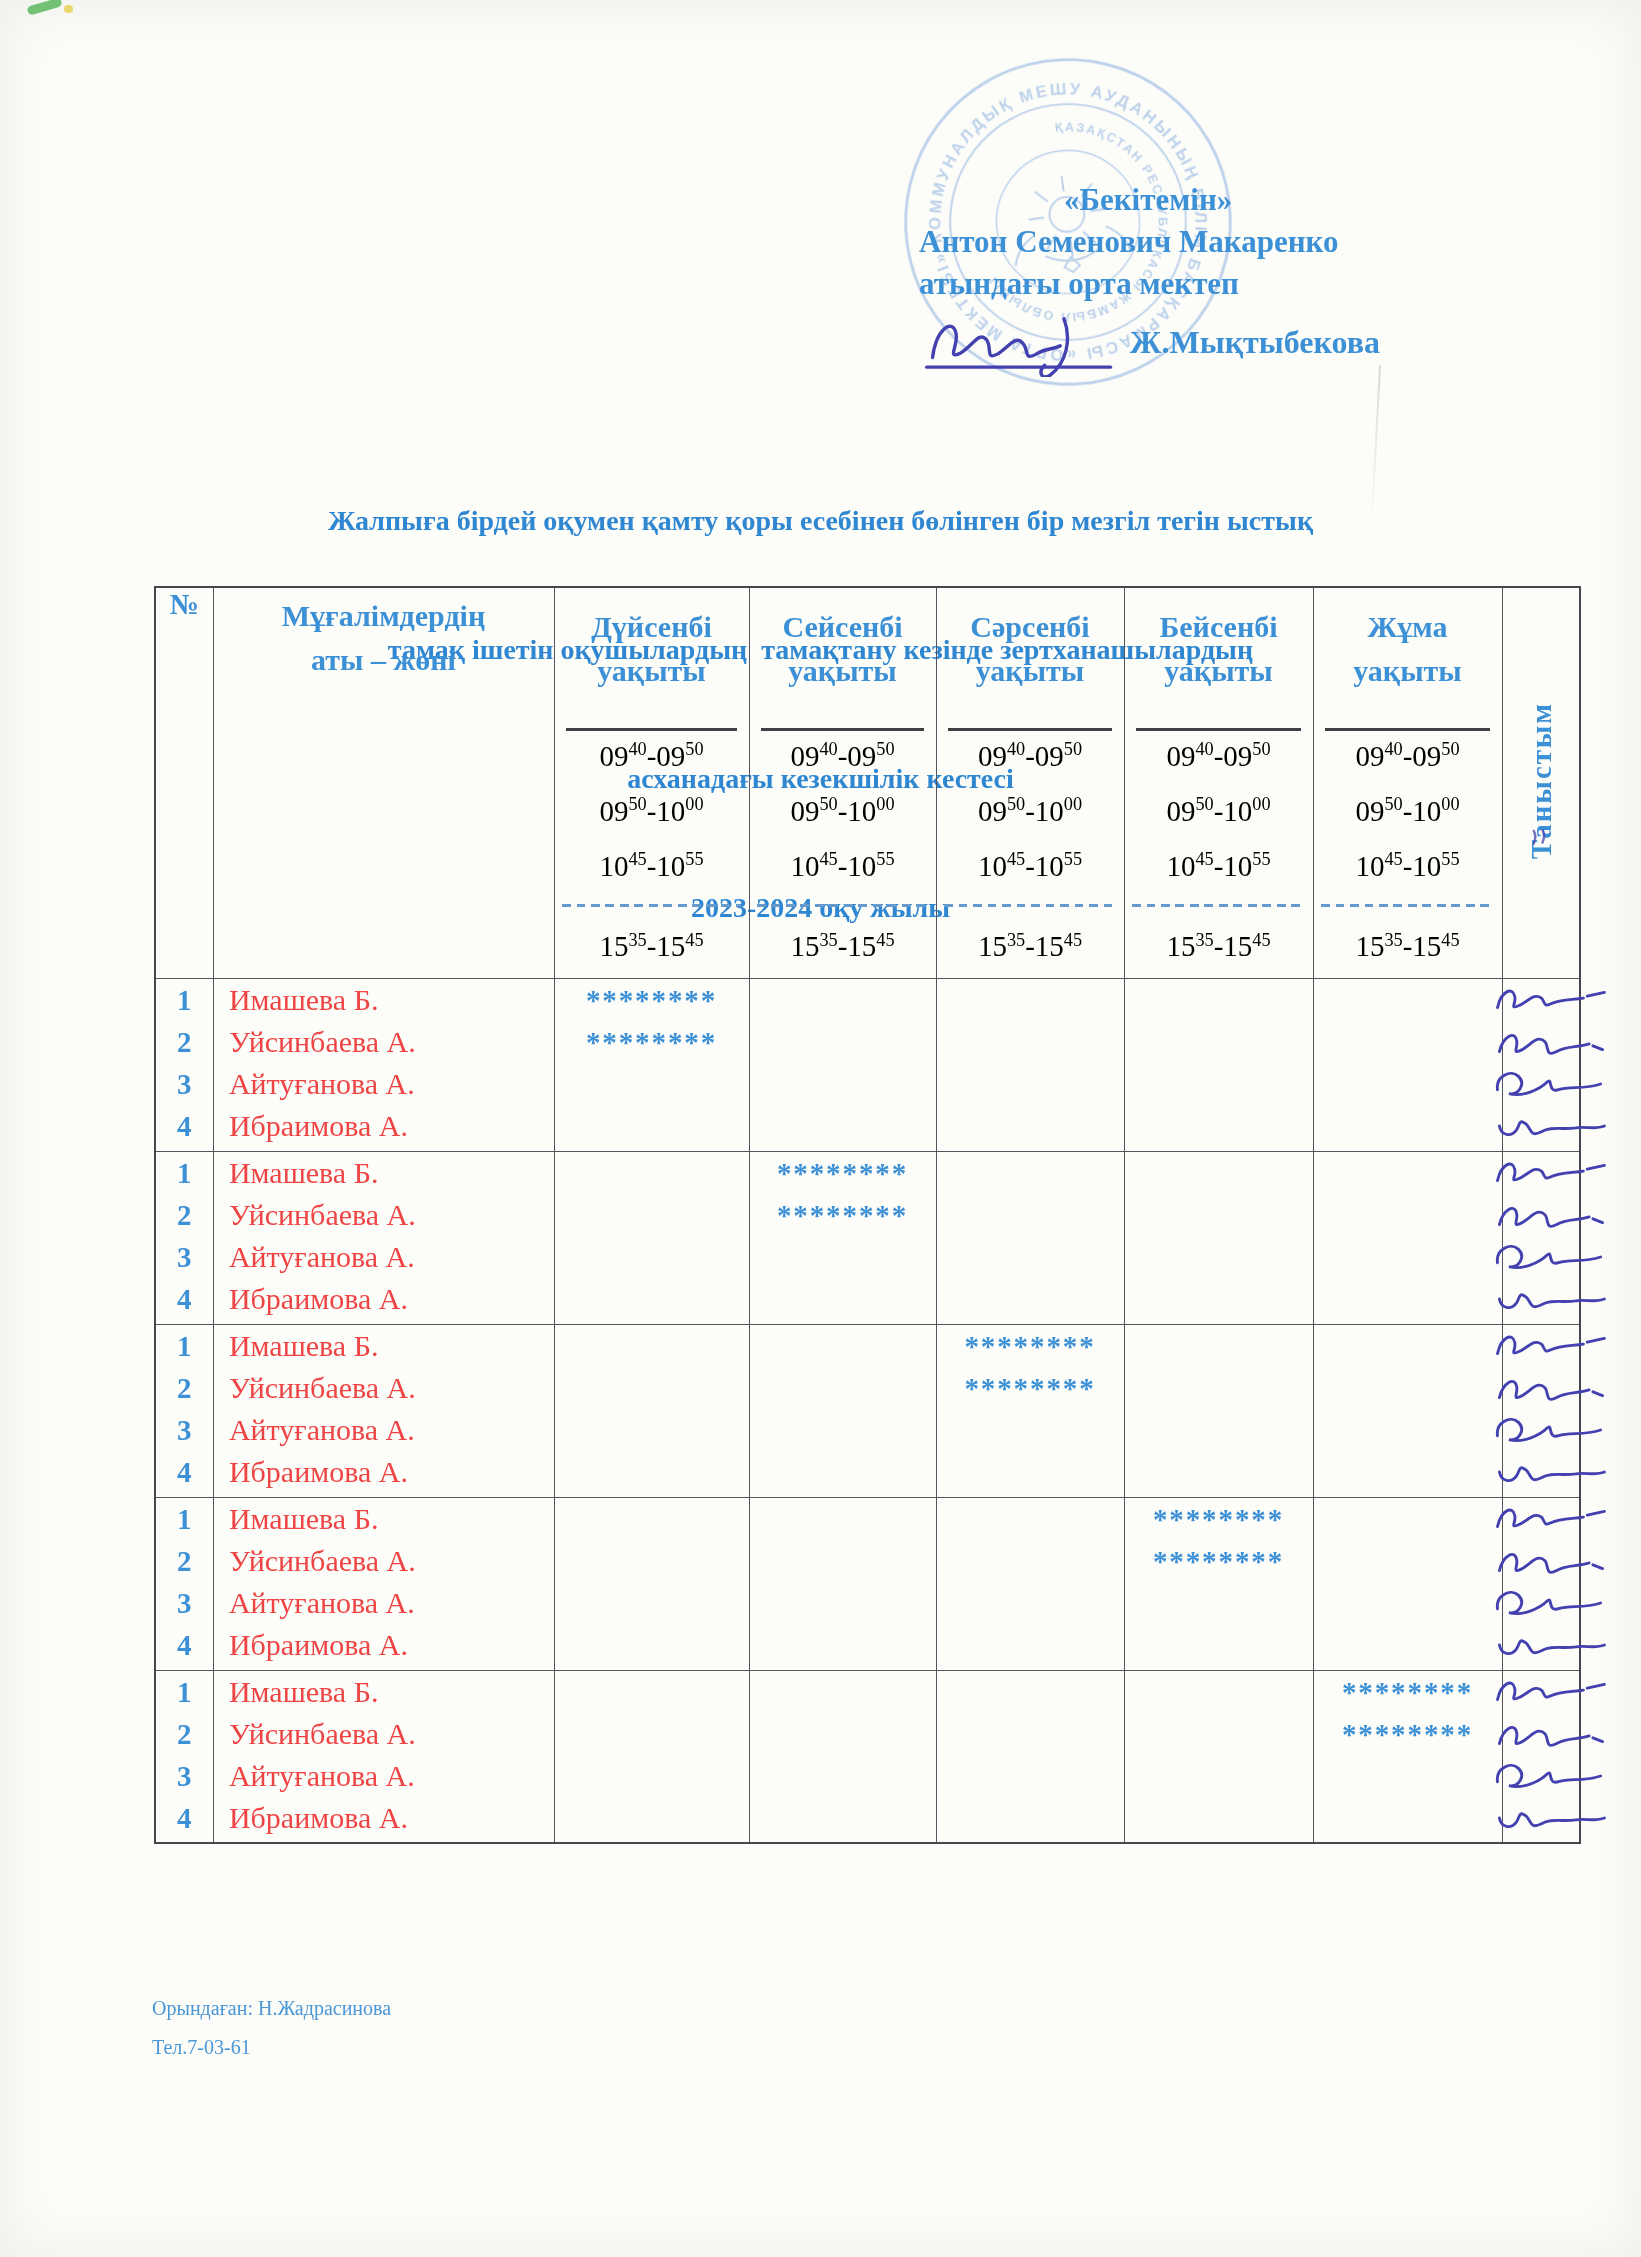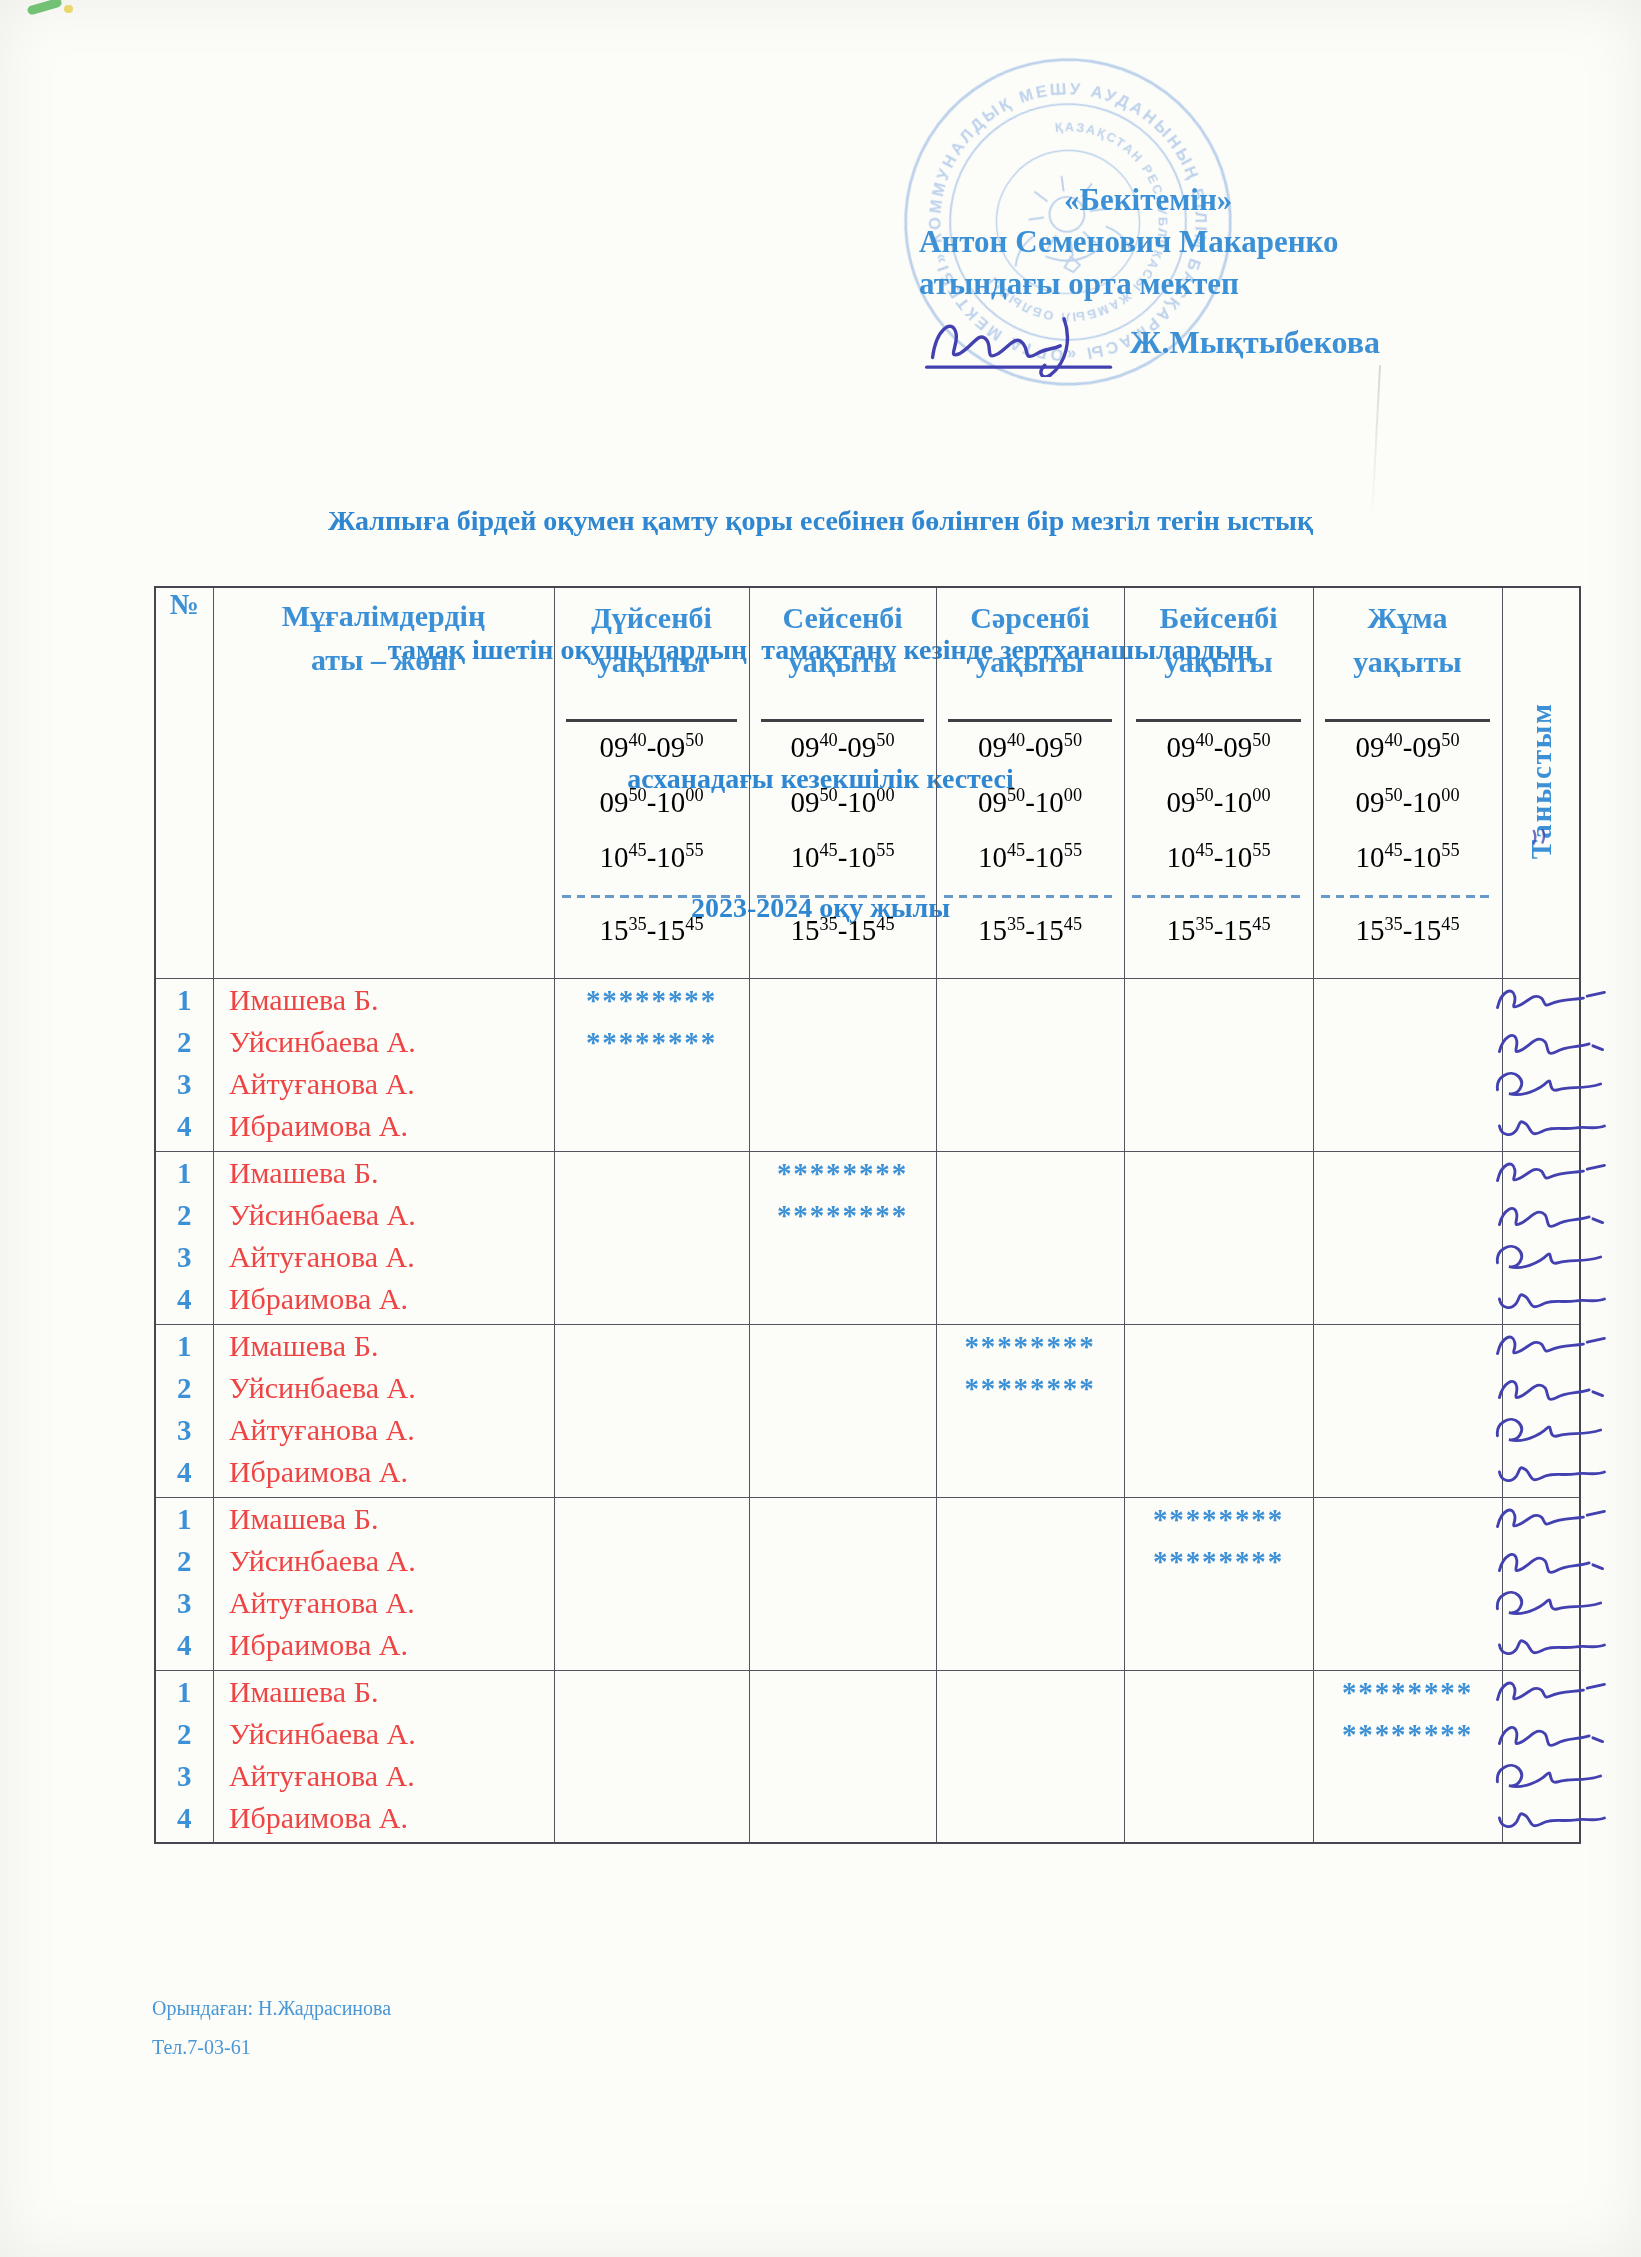--- a/index.html
+++ b/index.html
@@ -28,26 +28,26 @@
   .title{position:absolute;left:0;top:413px;width:100%;text-align:center;color:#2f87d2;font-weight:bold;font-size:28px;line-height:43px;white-space:pre-wrap;z-index:2;}
   
   table.duty{position:absolute;left:154px;top:586px;width:1426px;border-collapse:collapse;table-layout:fixed;z-index:2;}
   table.duty th, table.duty td{border:1.9px solid #54545e;vertical-align:top;padding:0;overflow:visible;}
   table.duty{border:2.9px solid #46464f;}
   tr.hdr-row{height:391px;}
   tr.grp{height:173px;}
   th{font-weight:bold;color:#3c90d6;}
   .h-no{font-size:29px;padding-top:7.7px;text-align:center;}
   .h-teacher{font-size:30px;line-height:44px;padding-top:5.8px;text-align:center;}
-  .day-col .day-label{font-size:30px;line-height:44px;padding-top:8px;text-align:center;}
+  .day-col .day-label{font-size:30px;line-height:44px;padding-top:17px;text-align:center;}
   .rule-solid{height:2.9px;background:#3f3f46;width:88%;margin:35px auto 0 auto;}
   .tl{font-size:29px;line-height:51px;text-align:center;font-weight:normal;color:#000000;white-space:nowrap;}
   .tl sup{font-size:18.3px;position:relative;top:-10.6px;vertical-align:baseline;}
   .rule-dashed{height:3.9px;width:92%;margin:7.7px auto 0 auto;background:repeating-linear-gradient(90deg,#6699cc 0 8.7px,transparent 8.7px 14.5px);}
-  .tl.pm{margin-top:7px;text-align:center;}
+  .tl.pm{margin-top:14px;text-align:center;}
   .h-ack{position:relative;}
   .vert{position:absolute;left:50%;top:114px;transform:translateX(-50%) rotate(180deg);writing-mode:vertical-rl;font-size:29px;font-weight:bold;color:#3c90d6;letter-spacing:1.9px;white-space:nowrap;}
   .pen-tick{position:absolute;left:27px;top:241px;width:19.3px;height:17.4px;opacity:.75;}
   .pen-tick path{stroke:#4341b0;stroke-width:2.5;fill:none;stroke-linecap:round;}
   .c-no div{font-size:29px;font-weight:bold;color:#3c90d6;line-height:42px;text-align:center;}
   .c-name div{font-size:30px;color:#ef4444;line-height:42px;padding-left:15.4px;white-space:nowrap;}
   .c-day .ast{font-size:29px;font-weight:bold;color:#3c90d6;line-height:42px;text-align:center;letter-spacing:1.9px;}
   .c-ack{position:relative;}
   .sig{display:block;width:126px;height:42px;margin-left:-15.4px;}
   .sig path{stroke:#4341b0;stroke-width:3;fill:none;stroke-linecap:round;}

